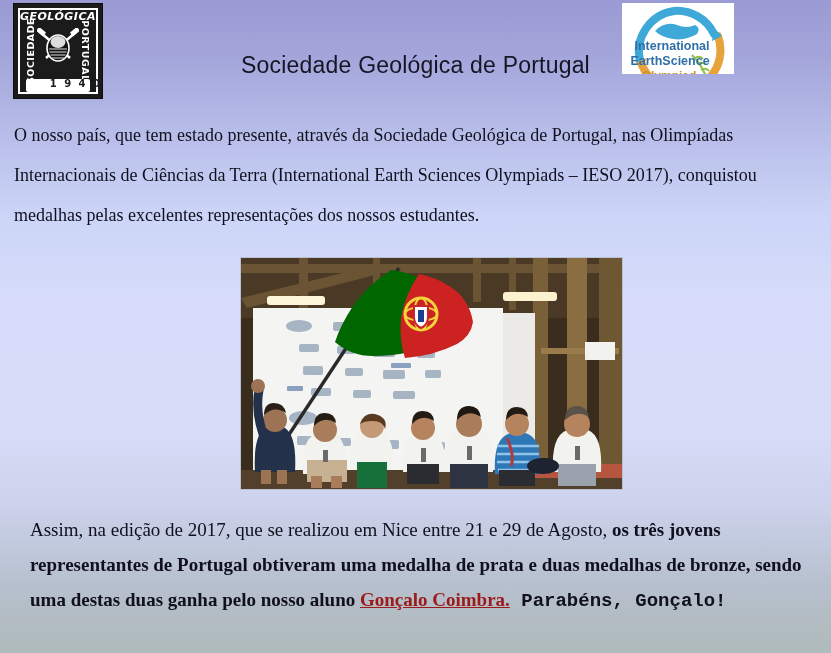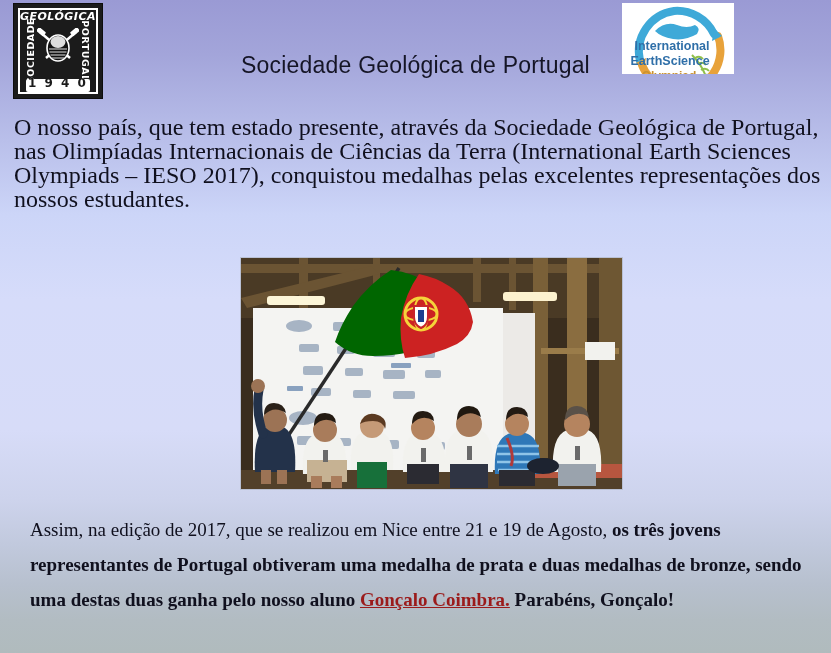--- a/index.html
+++ b/index.html
@@ -85,22 +85,22 @@
   .sgp-right {
     top: 50%;
     right: -14px;
     transform: translateY(-50%) rotate(90deg);
     font-size: 9.5px;
   }
   .sgp-year {
     bottom: 9px;
     left: 0;
     right: 0;
-    text-align: center;
-    font-size: 12px;
+    text-align: right;
+    font-size: 10px;
     color: #1b1b1b;
     letter-spacing: 2px;
     margin-top: 37px;
   }
   .sgp-yearband {
     position: absolute;
     bottom: 6px;
     left: 12px;
     right: 12px;
     height: 13px;
@@ -147,43 +147,43 @@
     height: 95px;
     background: #05050c;
     overflow: hidden;
   }
 
   
   .para {
     position: absolute;
     color: #10101e;
     font-family: "Liberation Serif", serif;
-    font-size: 24px;
-    line-height: 24px;
+    font-size: 18px;
+    line-height: 40px;
     text-align: left;
   }
   .para-intro {
     left: 14px;
     top: 115px;
     width: 812px;
   }
   .para-closing {
     left: 30px;
     top: 512px;
     width: 790px;
     font-size: 19px;
     line-height: 35px;
   }
   .para-closing .b { font-weight: bold; }
   .para-closing .hl {
     font-weight: bold;
     color: #9b1b1b;
     text-decoration: underline;
   }
-  .para-closing .tail { font-weight: bold; }
+  .para-closing .tail { font-weight: bold; font-family: Liberation Mono, monospace; }
 
   
   .photo {
     position: absolute;
     left: 240px;
     top: 257px;
     width: 381px;
     height: 231px;
     overflow: hidden;
     background: #2b2218;
@@ -384,16 +384,16 @@
         <path d="M324 162 q12 -11 24 -3 q-2 -11 -12 -11 q-12 0 -12 14z" fill="#5a5148"></path>
         <rect x="317" y="206" width="38" height="22" fill="#9aa3ad"></rect>
         <rect x="334" y="188" width="5" height="14" fill="#6a6a6a"></rect>
 
         <ellipse cx="302" cy="208" rx="16" ry="8" fill="#1d2330"></ellipse>
       </g>
     </svg>
   </div>
 
   <div class="para para-closing">
-    <span>Assim, na edição de 2017, que se realizou em Nice entre 21 e 19 de Agosto, </span><span class="b">os três jovens representantes de Portugal obtiveram uma medalha de prata e duas medalhas de bronze, sendo uma destas duas ganha pelo nosso aluno </span><span class="hl">Gonçalo Coimbra.</span><span class="tail"> Parabéns, Gonçalo!</span>
+    <span>Assim, na edição de 2017, que se realizou em Nice entre 21 e 29 de Agosto, </span><span class="b">os três jovens representantes de Portugal obtiveram uma medalha de prata e duas medalhas de bronze, sendo uma destas duas ganha pelo nosso aluno </span><span class="hl">Gonçalo Coimbra.</span><span class="tail"> Parabéns, Gonçalo!</span>
   </div>
 
 </div>
 
 </body></html>

